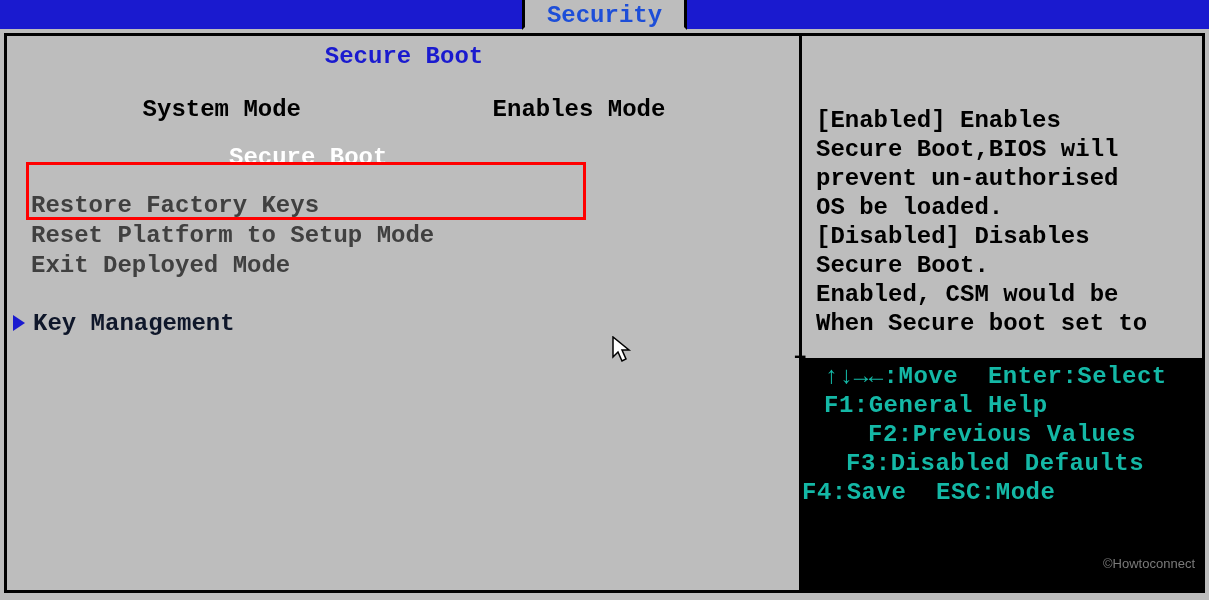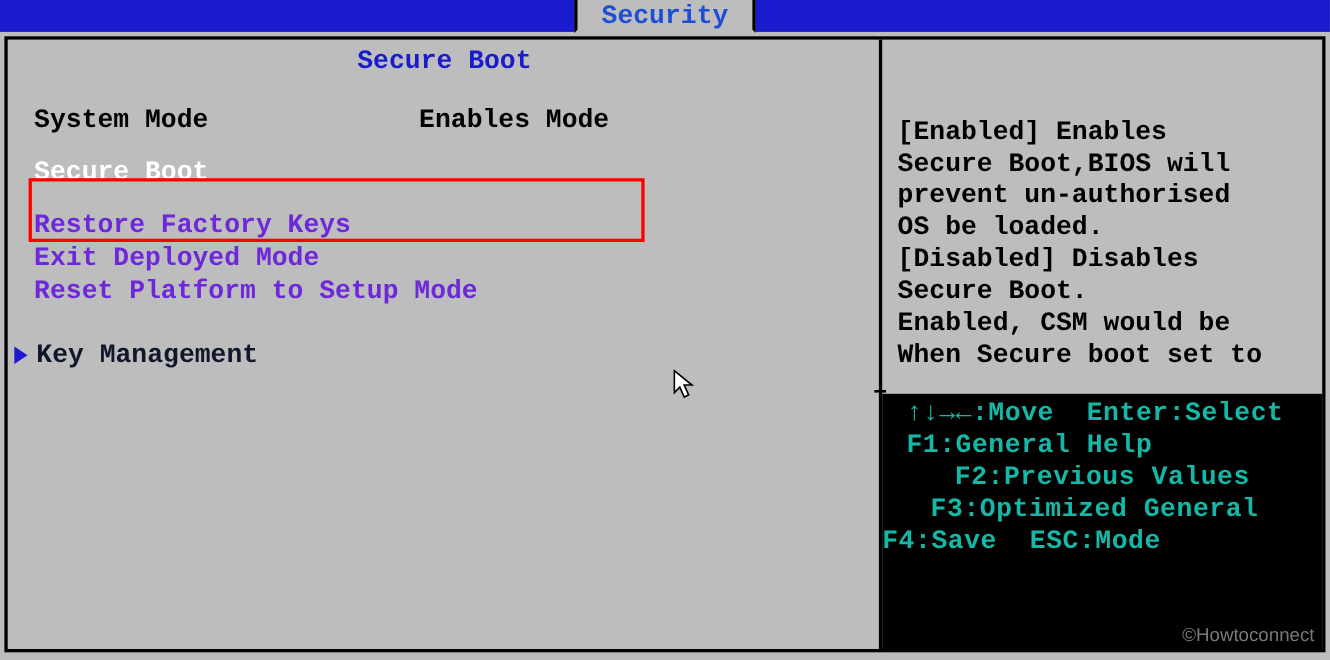--- a/index.html
+++ b/index.html
@@ -63,40 +63,40 @@
     width: 3px;
     background: #000;
   }
 
   .section-title {
     color: #1a1acf;
     text-align: center;
     margin-bottom: 22px;
   }
 
-  .row { display:flex; height:32px; align-items:center; }
+  .row { display:flex; height:32px; align-items:center;justify-content:center; }
   .col-label { width: 350px; }
   .col-value { }
 
   .highlight-box {
     position: absolute;
     left: 19px; top: 126px;
     width: 560px; height: 58px;
     border: 3px solid #ff0000;
     pointer-events: none;
   }
 
   .selected-row {
     margin-top: 16px;
     margin-bottom: 18px;
     color: #ffffff;
   }
 
   .link-item {
-    color: #6d28d9;
+    color: #404040;
     height: 30px;
   }
 
   .submenu-row {
     margin-top: 28px;
     color: #0f172a;
     position: relative;
     padding-left: 2px;
   }
   .arrow-icon {
@@ -140,24 +140,24 @@
   .cursor {
     position: absolute;
     left: 612px; top: 336px;
     width: 20px; height: 28px;
     pointer-events: none;
   }
 
   
   .watermark {
     position:absolute;
-    right:14px; bottom:8px;
+    right:14px; bottom:22px;
     font-family: Arial, sans-serif;
     font-weight: normal;
-    font-size: 17px;
+    font-size: 13px;
     color:#7a7a7a;
   }
 </style>
 </head>
 <body>
 
 <div class="tabbar">
   <div class="tab-active">
     <span>Security</span>
   </div>
@@ -174,22 +174,22 @@
     <div class="row">
       <div class="col-label">System Mode</div>
       <div class="col-value">Enables Mode</div>
     </div>
 
     <div class="row selected-row">
       <div class="col-label">Secure Boot</div>
     </div>
 
     <div class="link-item">Restore Factory Keys</div>
+    <div class="link-item">Reset Platform to Setup Mode</div>
     <div class="link-item">Exit Deployed Mode</div>
-    <div class="link-item">Reset Platform to Setup Mode</div>
 
     <div class="submenu-row">
       <div class="arrow-icon"></div>
       <span>Key Management</span>
     </div>
 
     <div class="highlight-box"></div>
   </div>
 
   <div class="right-pane">
@@ -201,21 +201,21 @@
     <div>Secure Boot.</div>
     <div>Enabled, CSM would be</div>
     <div>When Secure boot set to</div>
     <span class="dash">–</span>
   </div>
 
   <div class="keylegend">
     <div class="kl-row1">↑↓→←:Move  Enter:Select</div>
     <div class="kl-row2">F1:General Help</div>
     <div class="kl-row3">F2:Previous Values</div>
-    <div class="kl-row4">F3:Optimized General</div>
+    <div class="kl-row4">F3:Disabled Defaults</div>
     <div class="kl-row5">F4:Save  ESC:Mode</div>
   </div>
 
 </div>
 
 <svg class="cursor" viewBox="0 0 20 28">
   <path d="M1 1 L1 21 L6 16 L10 25 L14 23 L10 14 L17 14 Z" fill="#ffffff" stroke="#000000" stroke-width="1.5"></path>
 </svg>
 
 <div class="watermark">©Howtoconnect</div>

